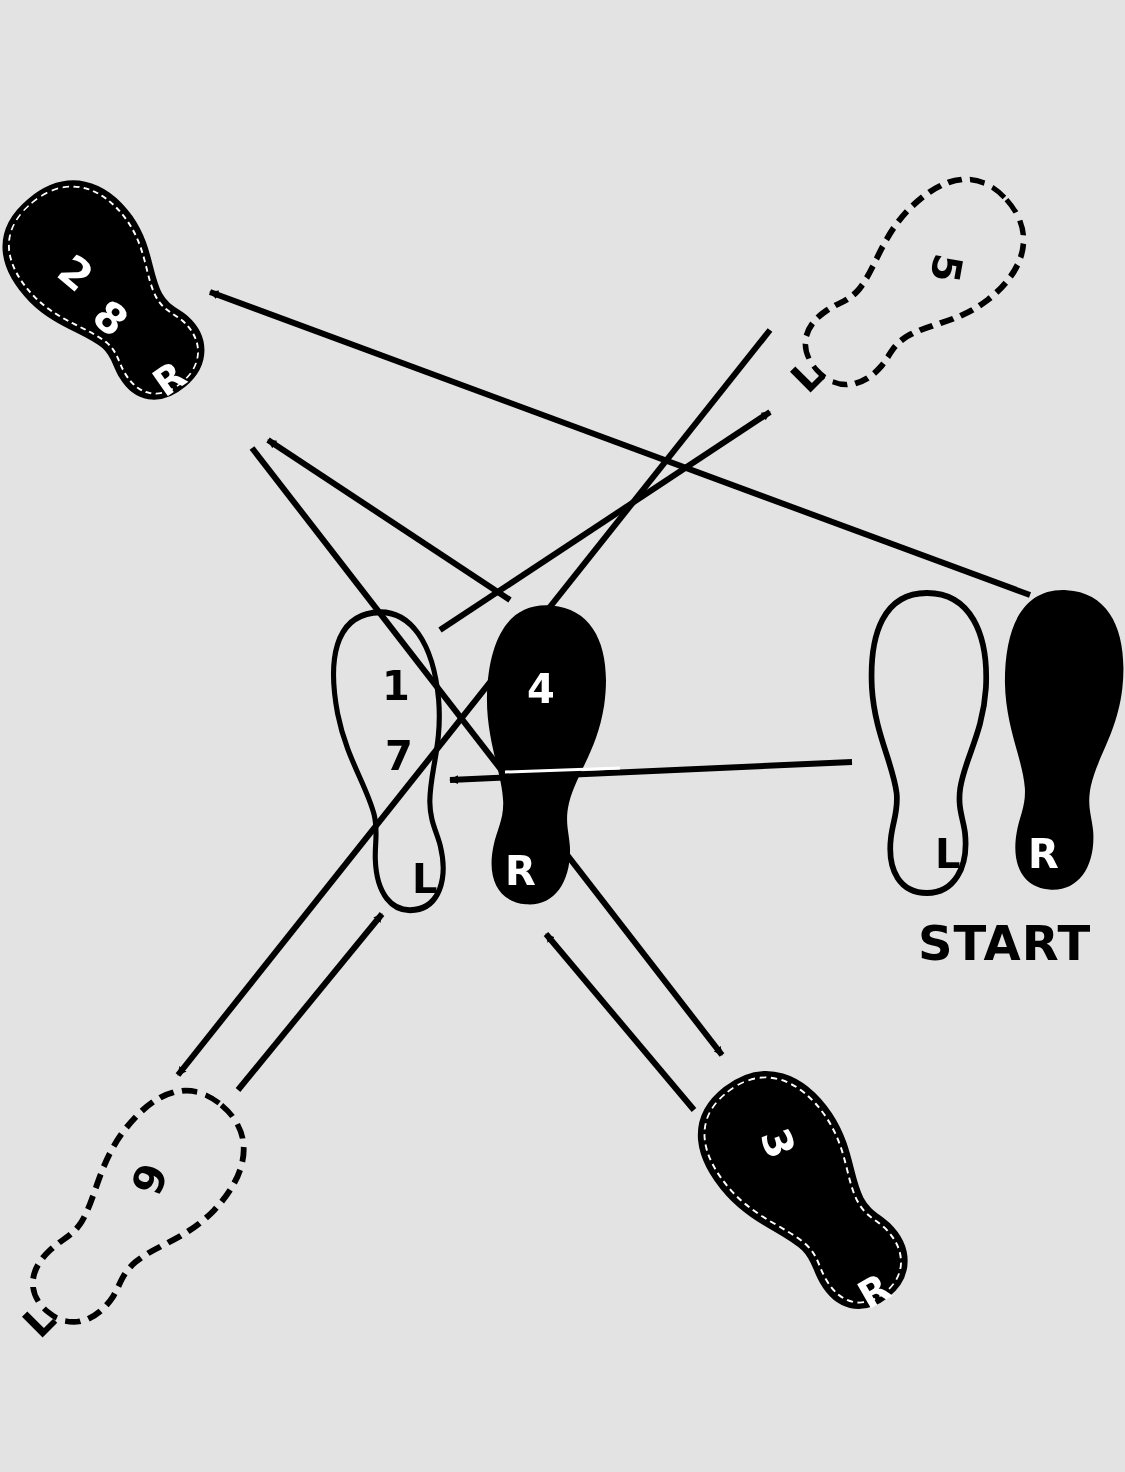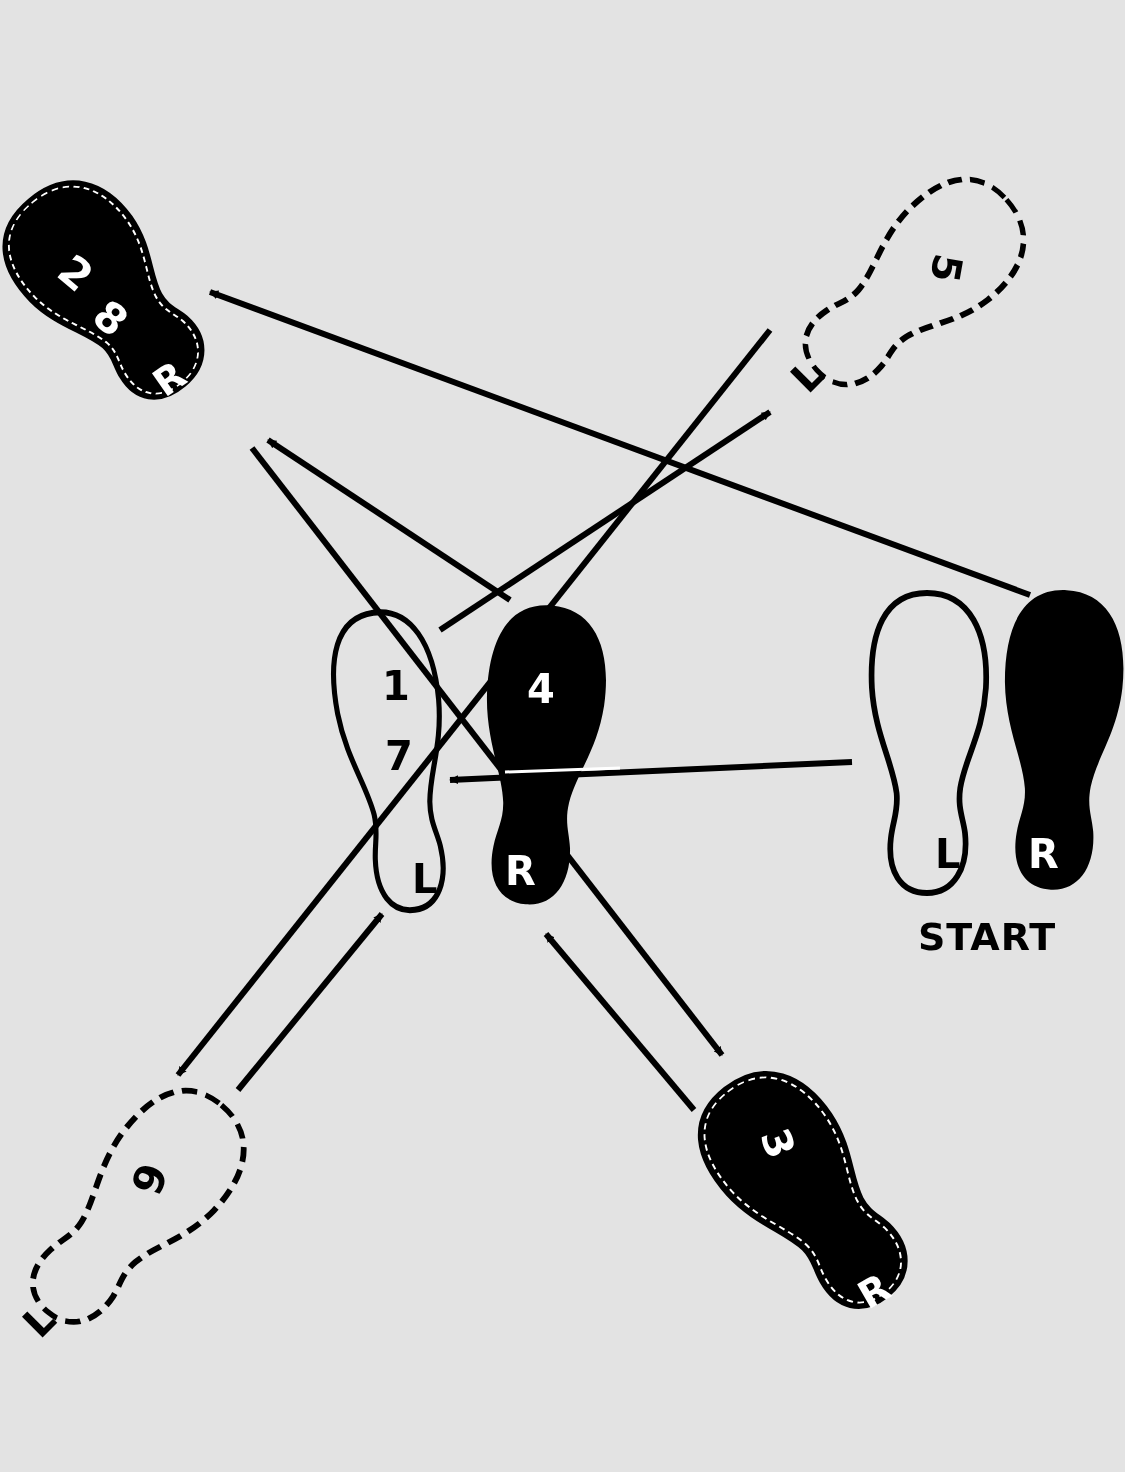--- a/index.html
+++ b/index.html
@@ -7,21 +7,21 @@
     width: 1125px; height: 1472px; overflow: hidden;
     background: #e4e4e4;
     font-family: "DejaVu Sans", sans-serif;
   }
   #stage { position: relative; width: 1125px; height: 1472px; background: #e3e3e3; }
   svg { position: absolute; left: 0; top: 0; }
   .lbl { font-family: "DejaVu Sans", sans-serif; font-weight: bold; }
   #start-label {
     position: absolute; left: 918px; top: 915px;
     font-family: "DejaVu Sans", sans-serif; font-weight: bold;
-    font-size: 38px; letter-spacing: 1px; color: #000;
+    font-size: 48px; letter-spacing: 1px; color: #000;
   }
 </style>
 </head>
 <body>
 
 <div id="stage">
 <svg width="1125" height="1472" viewBox="0 0 1125 1472">
   <defs>
     <marker id="ah" viewBox="0 0 10 10" refX="9" refY="5" markerWidth="9" markerHeight="9" orient="auto-start-reverse" markerUnits="userSpaceOnUse">
       <path d="M0,0 L10,5 L0,10 Z" fill="#000"></path>

